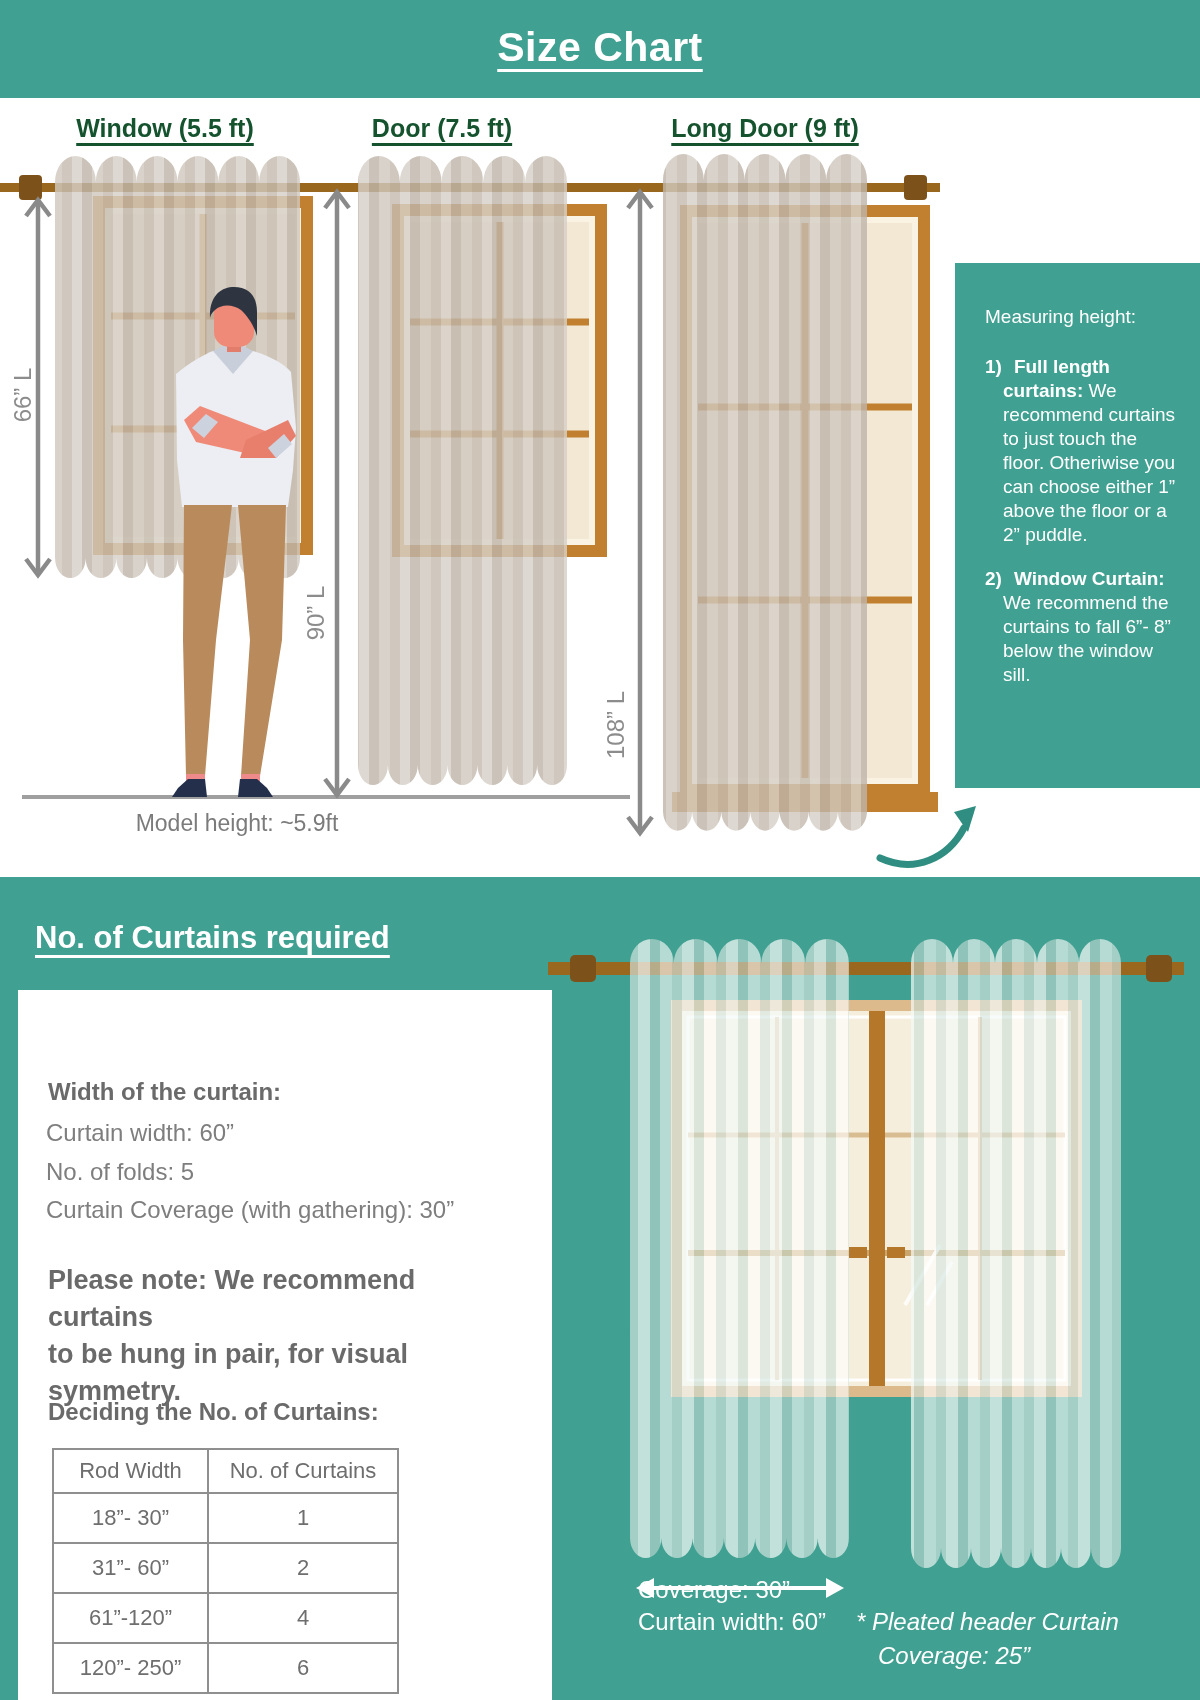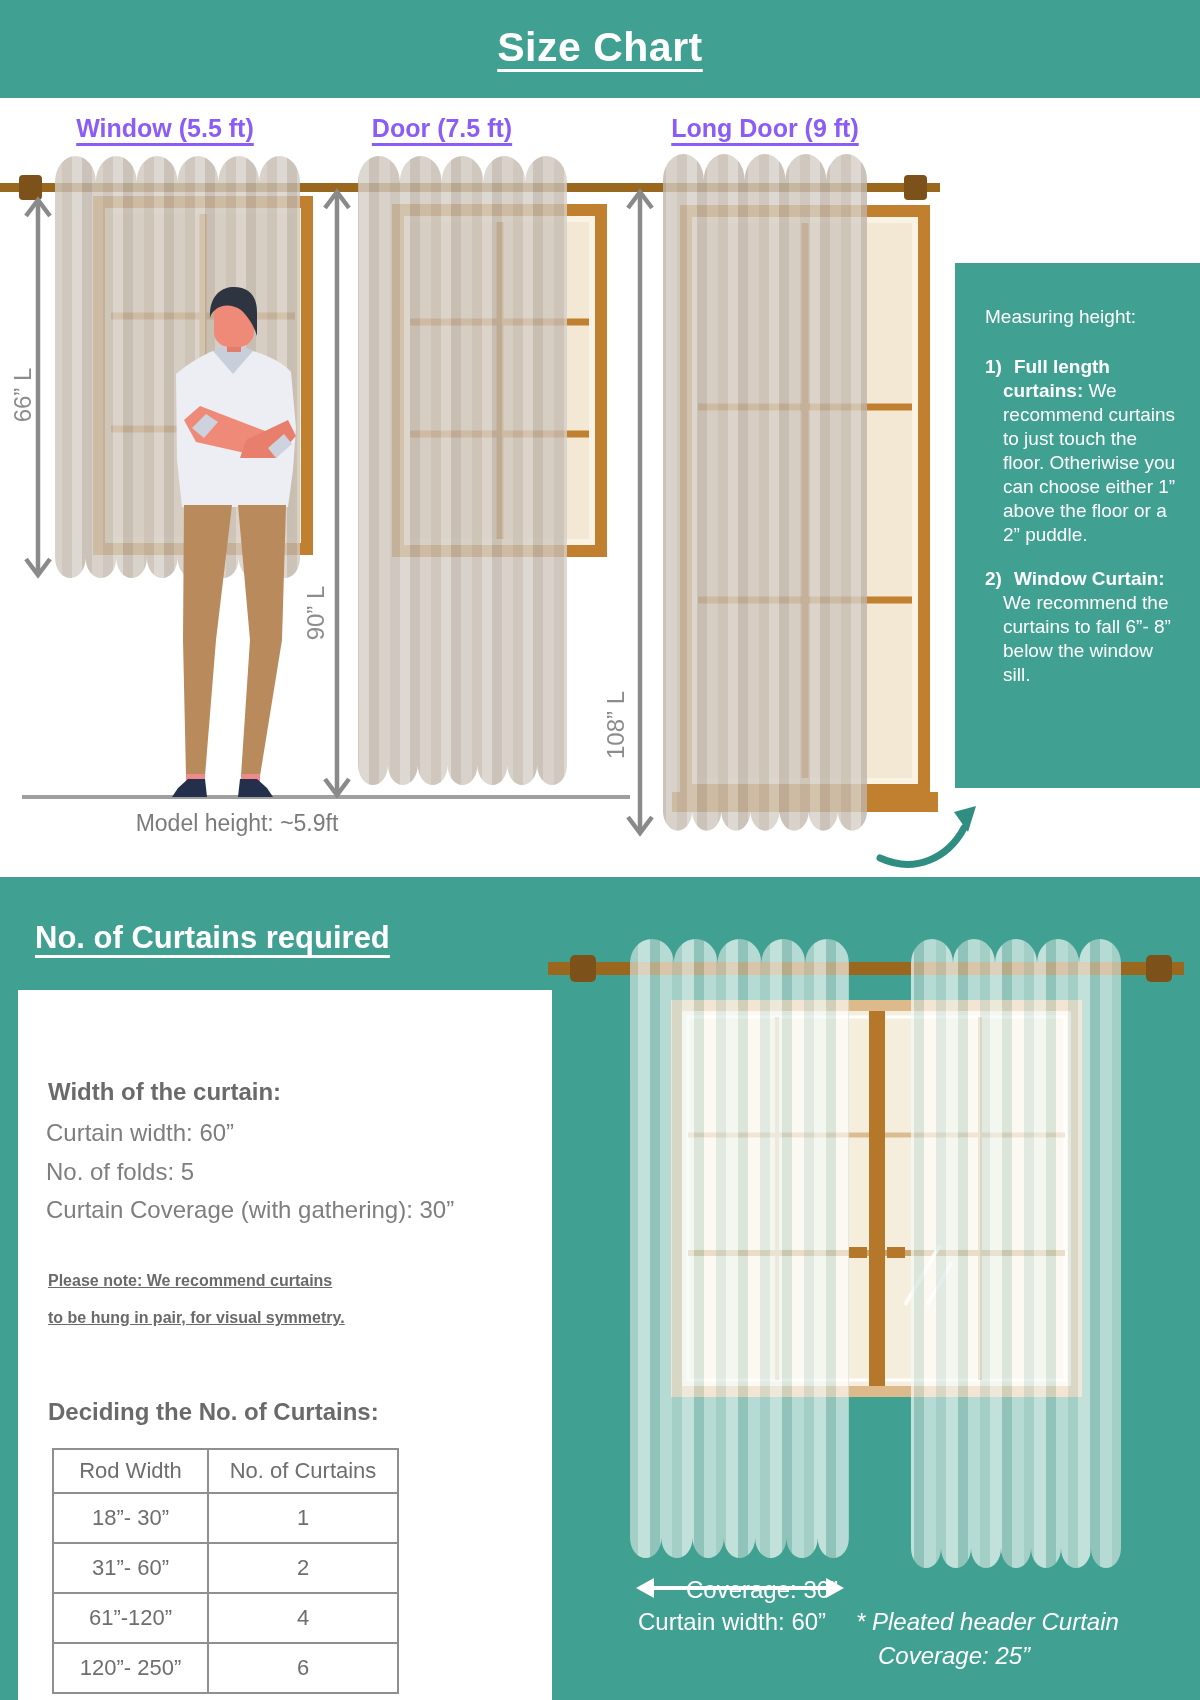--- a/index.html
+++ b/index.html
@@ -10,41 +10,41 @@
   .band-top{left:0;top:0;width:1200px;height:98px;background:#40A091;}
   .band-bottom{left:0;top:877px;width:1200px;height:823px;background:#40A091;}
   .white-card{left:18px;top:990px;width:534px;height:710px;background:#ffffff;}
   
   .art{left:0;top:0;width:1200px;height:1700px;pointer-events:none;z-index:3;}
   
   .txt{z-index:4;}
   .page-title{left:0;top:24px;width:1200px;text-align:center;color:#ffffff;
       font-size:41px;font-weight:600;letter-spacing:.5px;}
   .page-title span{text-decoration:underline;text-decoration-thickness:3px;text-underline-offset:8px;}
-  .fig-label{top:114px;transform:translateX(-50%);white-space:nowrap;color:#8b5cf6;
+  .fig-label{top:114px;transform:translateX(-50%);white-space:nowrap;color:#14532d;
       font-size:25px;font-weight:700;text-decoration:underline;
       text-decoration-thickness:2.5px;text-underline-offset:6px;}
   .vwrap{width:0;height:0;}
   .vwrap span{display:inline-block;white-space:nowrap;transform:translate(-50%,-50%) rotate(-90deg);
       color:#8c8c8c;font-size:24px;}
   .model-height{top:810px;transform:translateX(-50%);white-space:nowrap;color:#7b7b7b;font-size:23px;}
   
   .measure-box{left:955px;top:263px;width:247px;height:525px;background:#40A091;z-index:2;
       box-sizing:border-box;padding:42px 22px 0 30px;color:#ffffff;font-size:19px;line-height:24px;}
   .measure-box .mb-head{margin:0 0 26px 0;}
   .measure-box .mi{padding-left:18px;text-indent:-18px;margin-bottom:20px;}
   .measure-box .num{margin-right:12px;font-weight:700;}
   .measure-box b{font-weight:700;}
   .measure-box .block{display:block;text-indent:0;}
   
   .sec2-head{left:35px;top:920px;color:#ffffff;font-size:31px;font-weight:700;white-space:nowrap;
       text-decoration:underline;text-decoration-thickness:3px;text-underline-offset:7px;}
   .card-bold{color:#6a6a6a;font-size:24px;font-weight:700;white-space:nowrap;}
   .card-line{color:#7e7e7e;font-size:24px;white-space:nowrap;}
-  .note{left:48px;top:1262px;width:470px;color:#6a6a6a;font-size:16px;font-weight:700;line-height:37px;text-decoration:underline;}
+  .note{left:48px;top:1262px;width:470px;color:#6a6a6a;font-size:27px;font-weight:700;line-height:37px;}
   
   .size-table{left:52px;top:1448px;border-collapse:collapse;color:#6e6e6e;font-size:22px;}
   .size-table th,.size-table td{border:2px solid #8f8f8f;text-align:center;font-weight:400;}
   .size-table th{width:151px;height:40px;}
   .size-table th+th{width:186px;}
   .size-table td{height:46px;}
   
   .diag-label{color:#ffffff;font-size:24px;white-space:nowrap;}
   .diag-note{color:#ffffff;font-size:24px;font-style:italic;white-space:nowrap;}
 </style>
@@ -243,17 +243,17 @@
       <td>4</td>
     </tr>
     <tr>
       <td>120”- 250”</td>
       <td>6</td>
     </tr>
   </tbody>
     </table>
 
   <div class="abs txt diag-label" style="left:638px;top:1608px;">Curtain width: 60”</div>
-  <div class="abs txt diag-label" style="left:638px;top:1576px;margin-left:48px;">Coverage: 30”</div>
+  <div class="abs txt diag-label" style="left:638px;top:1576px;">Coverage: 30”</div>
   <div class="abs txt diag-note" style="left:856px;top:1608px;">* Pleated header Curtain</div>
   <div class="abs txt diag-note" style="left:878px;top:1642px;">Coverage: 25”</div>
 
 </div>
 
 </body></html>

